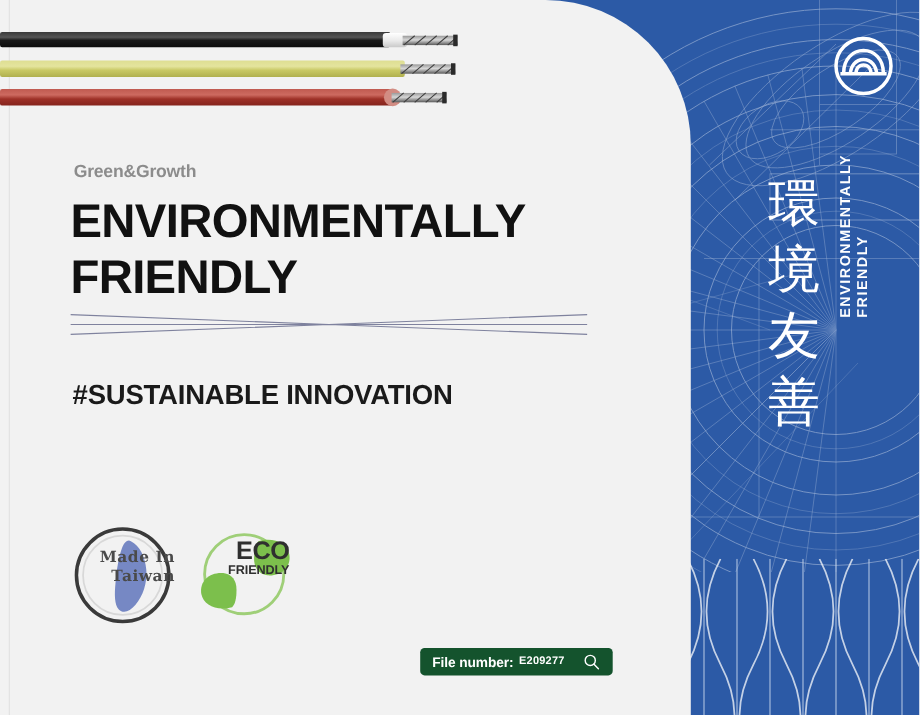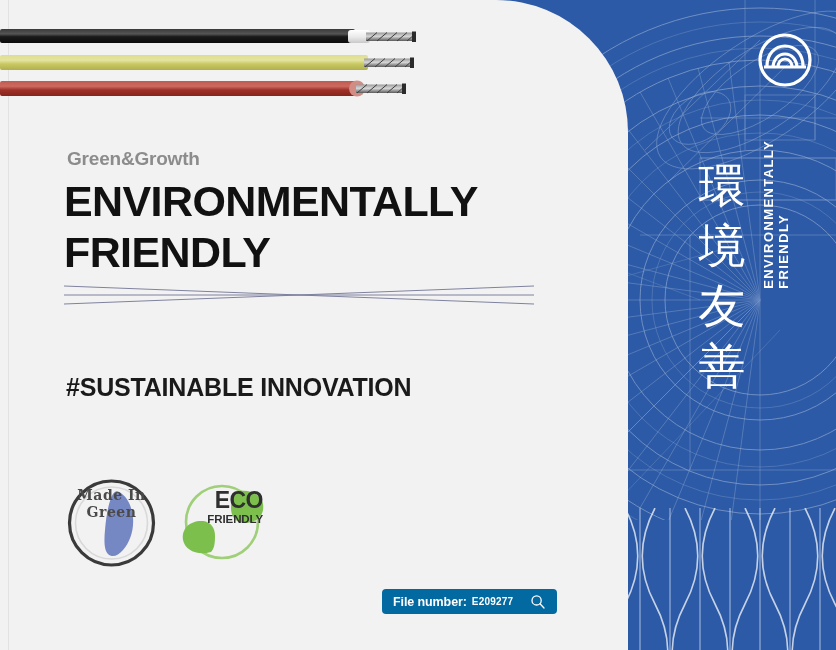--- a/index.html
+++ b/index.html
@@ -42,21 +42,21 @@
     background: #e2e2e2;
   }
 
   
   .cables { position: absolute; left: 0; top: 0; }
 
   
   .eyebrow {
     position: absolute;
     left: 67px; top: 148px;
-    font-size: 19px;
+    font-size: 16px;
     font-weight: bold;
     letter-spacing: -0.2px;
     color: #8c8c8c;
   }
   .headline {
     position: absolute;
     left: 64px; top: 176px;
     width: 520px;
     font-size: 43px;
     font-weight: bold;
@@ -65,41 +65,40 @@
     color: #111111;
   }
   .headline span { display: block; }
 
   .divider { position: absolute; left: 64px; top: 277px; }
 
   .tags {
     position: absolute;
     left: 66px; top: 341px;
     color: #1a1a1a;
-    margin-top: 28px;
   }
   .tags .tag {
     display: block;
     font-size: 25px;
     font-weight: bold;
     letter-spacing: -0.2px;
     line-height: 37px;
   }
 
   
   .badges { position: absolute; left: 64px; top: 478px; }
   .badge-mit, .badge-eco { position: absolute; top: 0; }
   .badge-mit { left: 0; }
   .badge-eco { left: 113px; }
 
   .mit-text {
     position: absolute;
-    left: 0; top: 9px;
+    left: 0; top: 21px;
     width: 95px;
-    text-align: center;
+    text-align: right;
     font-family: "DejaVu Serif", serif;
     font-weight: bold;
     font-size: 14px;
     line-height: 17px;
     color: #4a4a4a;
     letter-spacing: 0.5px;
     pointer-events: none;
   }
   .mit-text span { display: block; }
 
@@ -125,21 +124,21 @@
     letter-spacing: -0.1px;
     color: #2f2f2f;
     line-height: 14px;
   }
 
   
   .file-pill {
     position: absolute;
     left: 382px; top: 589px;
     height: 25px;
-    background: #0369a1;
+    background: #14532d;
     border-radius: 4px;
     display: flex;
     align-items: center;
     padding: 0 11px;
     box-sizing: border-box;
   }
   .file-pill .fp-label {
     font-size: 12.5px;
     font-weight: bold;
     color: #ffffff;
@@ -422,21 +421,21 @@
     <div class="badges">
 
       <div class="badge-mit">
         <svg width="95" height="90" viewBox="0 0 95 90">
           <circle cx="47.5" cy="45" r="42" fill="none" stroke="#3a3a3a" stroke-width="3.2"></circle>
           <circle cx="47.5" cy="45" r="36" fill="none" stroke="#d8d8d8" stroke-width="1.6"></circle>
           <path d="M55,14 C63,18 68,28 69,40 C70,52 66,64 59,72 C54,78 48,80 44,76 C40,72 40,62 41,52 C42,40 44,28 47,20 C49,15 52,12 55,14 Z" fill="#6b7fc0" opacity="0.92"></path>
         </svg>
         <div class="mit-text">
           <span>Made In</span>
-          <span>Green</span>
+          <span>Taiwan</span>
         </div>
       </div>
 
       <div class="badge-eco">
         <svg width="92" height="90" viewBox="0 0 92 90">
           <circle cx="45" cy="44" r="36" fill="none" stroke="#9fcf78" stroke-width="2.6"></circle>
           <path d="M58,14 C72,10 84,16 86,26 C88,38 78,46 66,45 C58,44 54,38 54,30 C54,22 55,17 58,14 Z" fill="#7cbf4c"></path>
           <path d="M34,74 C20,78 8,72 6,62 C4,50 14,42 26,43 C34,44 38,50 38,58 C38,66 37,71 34,74 Z" fill="#7cbf4c"></path>
         </svg>
         <div class="eco-text">

